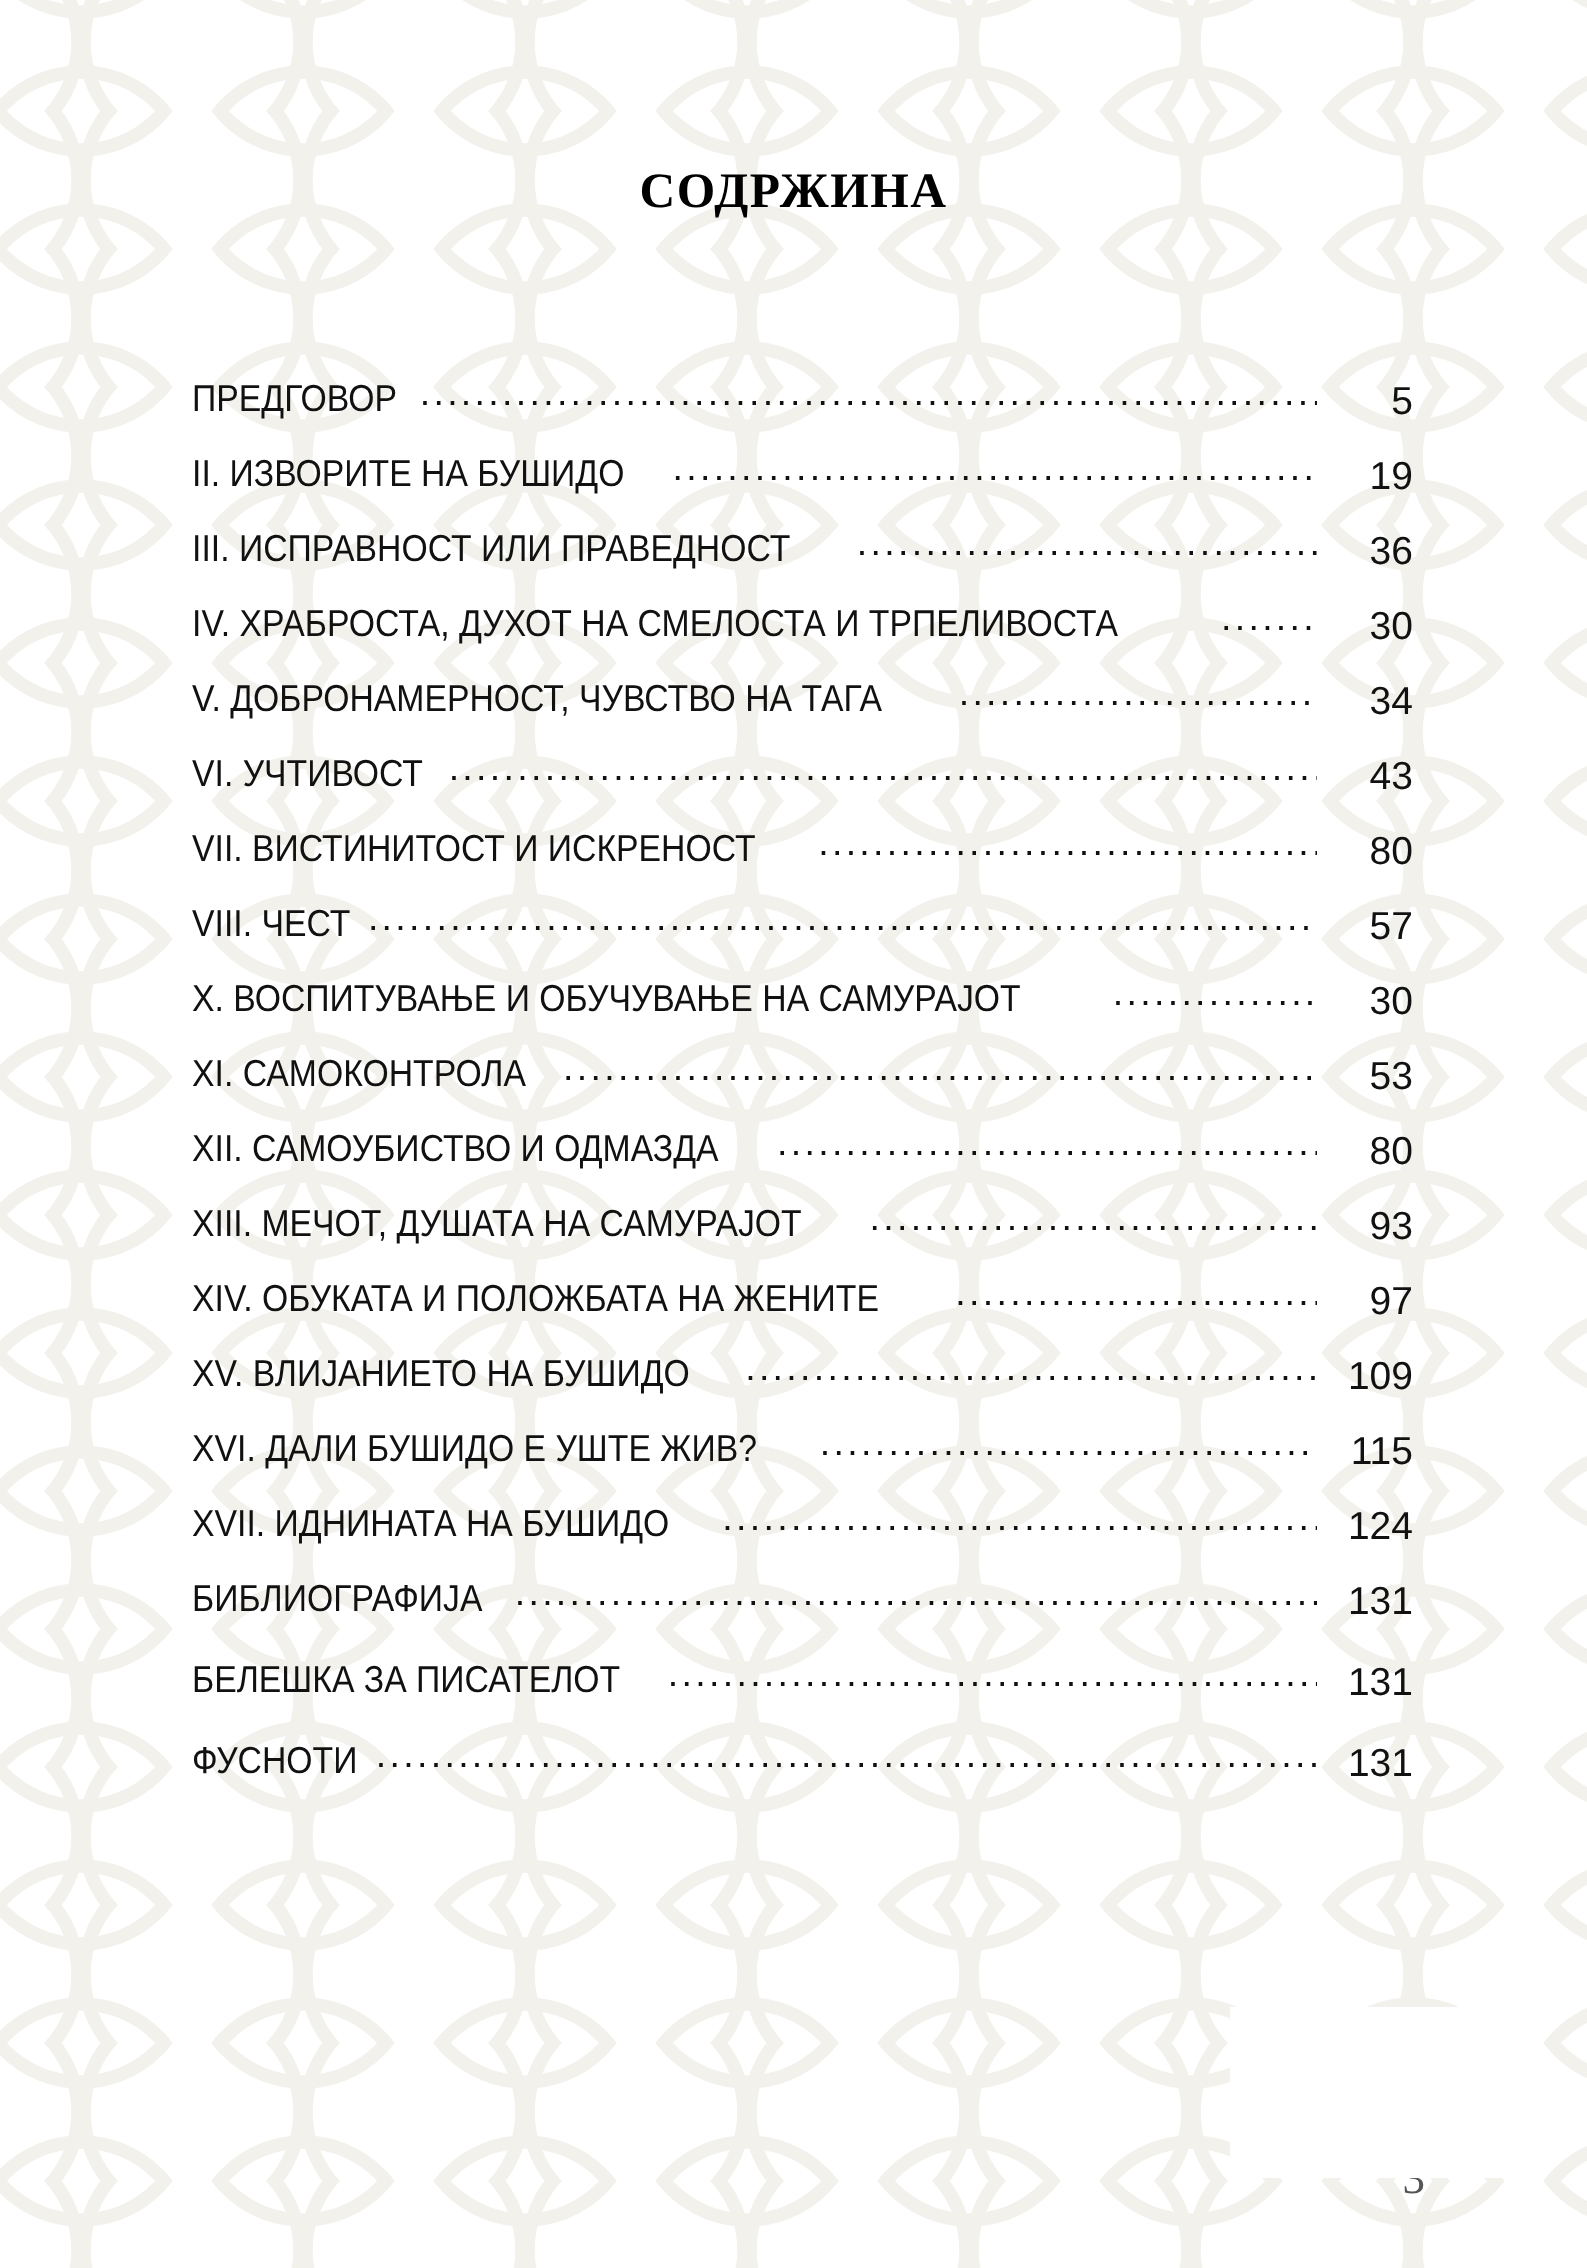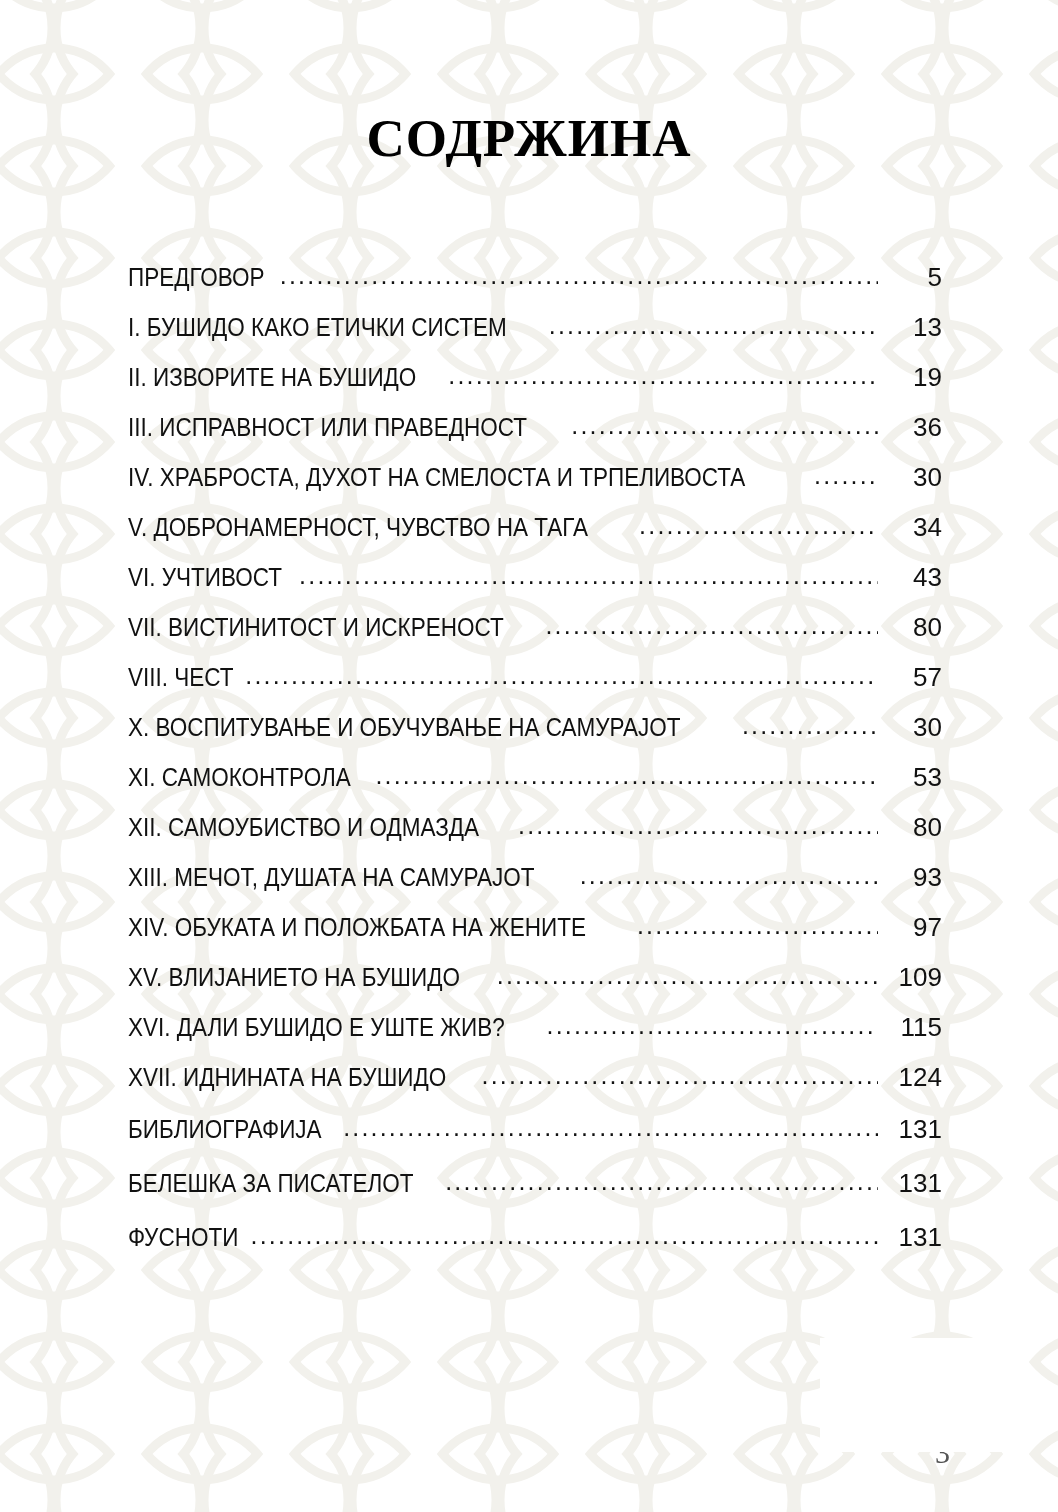--- a/index.html
+++ b/index.html
@@ -36,36 +36,36 @@
   }
 
   .page-title {
     position: absolute;
     left: 0;
     right: 0;
     top: 112px;
     text-align: center;
     font-family: "Liberation Serif", "DejaVu Serif", serif;
     font-weight: bold;
-    font-size: 53px;
+    font-size: 33px;
     letter-spacing: 1px;
     color: #000000;
     line-height: 1;
   }
 
   .toc {
     position: absolute;
     left: 128px;
     top: 252px;
     width: 814px;
   }
 
   .toc-entry {
     display: flex;
-    align-items: center;
+    align-items: flex-start;
     width: 100%;
     height: 50px;
     color: #111111;
     font-size: 25px;
     font-family: "Liberation Sans Narrow", "Liberation Sans", sans-serif;
     font-stretch: condensed;
     white-space: nowrap;
     overflow: hidden;
   }
 
@@ -152,25 +152,20 @@
 
     <div class="page-title">СОДРЖИНА</div>
 
     <div class="toc">
         <div class="toc-entry">
           <span class="toc-label">ПРЕДГОВОР</span>
           <span class="toc-leader"></span>
           <span class="toc-page">5</span>
         </div>
         <div class="toc-entry">
-          <span class="toc-label">I. БУШИДО КАКО ЕТИЧКИ СИСТЕМ</span>
-          <span class="toc-leader"></span>
-          <span class="toc-page">13</span>
-        </div>
-        <div class="toc-entry">
           <span class="toc-label">II. ИЗВОРИТЕ НА БУШИДО</span>
           <span class="toc-leader"></span>
           <span class="toc-page">19</span>
         </div>
         <div class="toc-entry">
           <span class="toc-label">III. ИСПРАВНОСТ ИЛИ ПРАВЕДНОСТ</span>
           <span class="toc-leader"></span>
           <span class="toc-page">36</span>
         </div>
         <div class="toc-entry">

